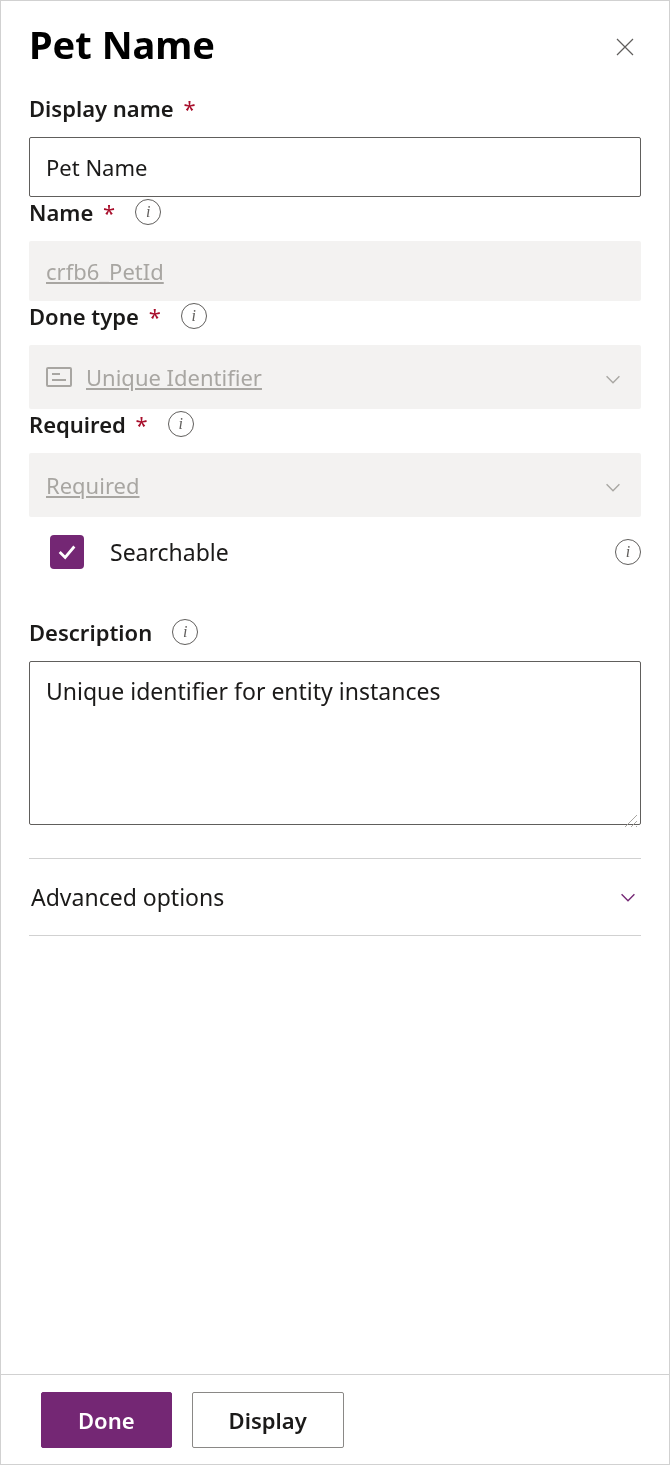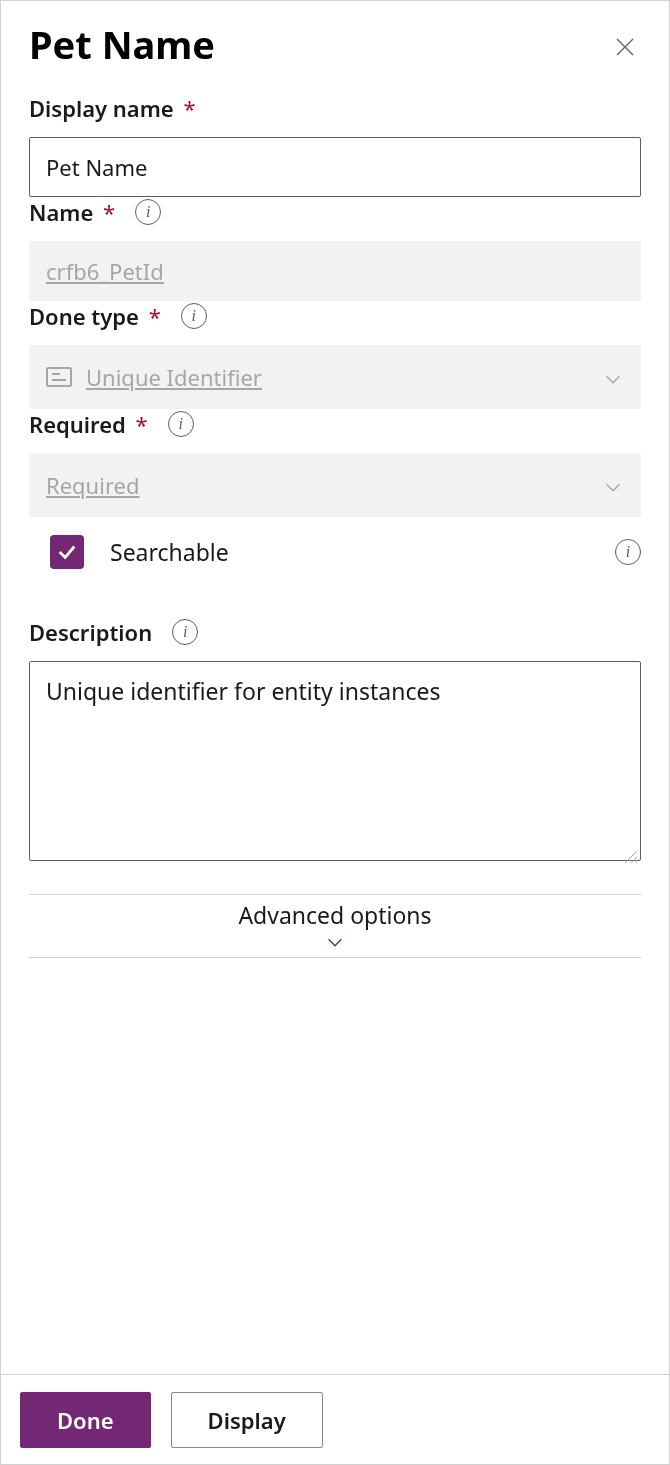--- a/index.html
+++ b/index.html
@@ -49,34 +49,34 @@
   .caret{width:22px;height:22px;}
   .caret svg{width:22px;height:22px;stroke:var(--muted);stroke-width:1.5;fill:none;}
 
   .chk-row{display:flex;align-items:center;justify-content:space-between;margin:18px 0 48px 0;}
   .chk-left{display:flex;align-items:center;gap:26px;margin-left:21px;}
   .chkbox{width:34px;height:34px;border-radius:4px;background:var(--accent);
           display:flex;align-items:center;justify-content:center;cursor:pointer;}
   .chkbox svg{width:22px;height:22px;stroke:#fff;stroke-width:3;fill:none;}
   .chk-lbl{font-size:23px;color:var(--text);}
 
-  .textarea{height:200px;resize:none;font-size:23px;line-height:1.35;padding:14px 16px;}
+  .textarea{height:164px;resize:none;font-size:23px;line-height:1.35;padding:14px 16px;}
   .ta-wrap{position:relative;}
   .resize-handle{position:absolute;right:2px;bottom:2px;width:16px;height:16px;pointer-events:none;}
   .resize-handle svg{width:16px;height:16px;stroke:var(--muted);stroke-width:1;}
 
   .adv{border-top:1px solid var(--border-light);border-bottom:1px solid var(--border-light);
-       padding:4px 2px;display:flex;align-items:center;justify-content:space-between;
-       margin-top:28px;cursor:pointer;flex-direction:column;}
+       padding:22px 2px;display:flex;align-items:center;justify-content:space-between;
+       margin-top:28px;cursor:pointer;}
   .adv-lbl{font-size:23px;color:var(--text);}
   .adv .caret svg{stroke:var(--accent);}
 
   .footer{position:absolute;left:0;right:0;bottom:0;height:90px;
           border-top:1px solid var(--border-light);background:#fff;
-          display:flex;align-items:center;gap:20px;padding:0 19px;}
+          display:flex;align-items:center;gap:20px;padding:0 40px;}
   .btn{height:56px;padding:0 36px;font-size:22px;font-weight:600;border-radius:2px;cursor:pointer;
        display:inline-flex;align-items:center;justify-content:center;}
   .btn-primary{background:var(--accent);color:#fff;border:1px solid var(--accent);}
   .btn-secondary{background:#fff;color:var(--text);border:1px solid #8a8886;}
 </style>
 </head>
 <body>
 
 <div class="panel">
 

